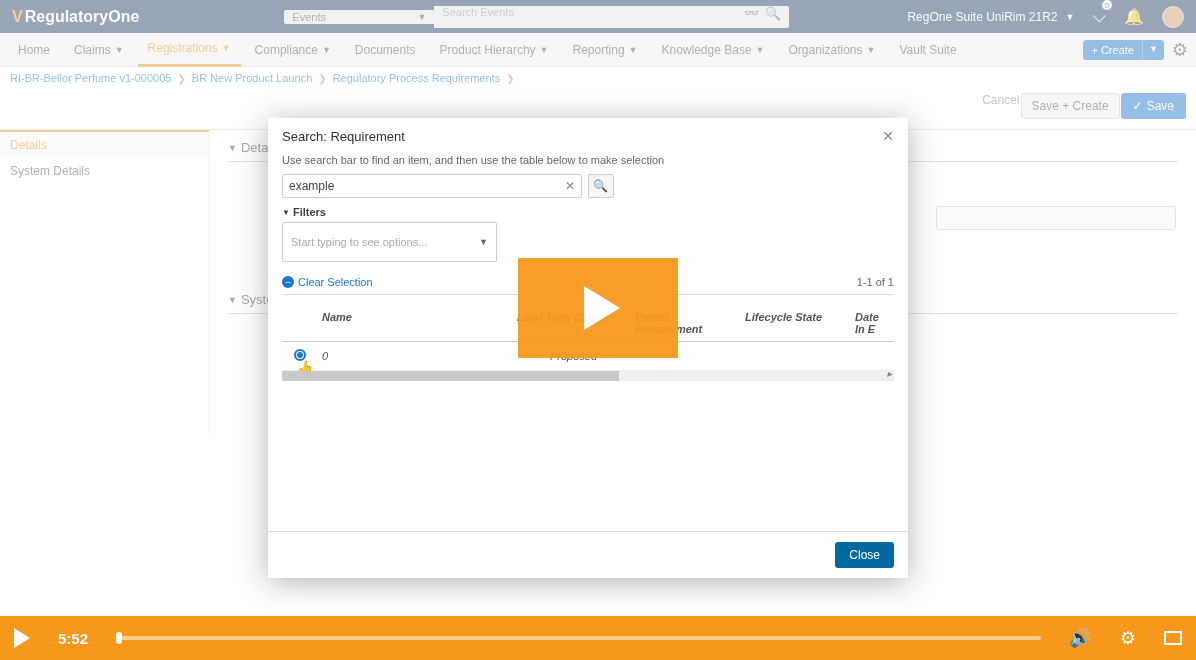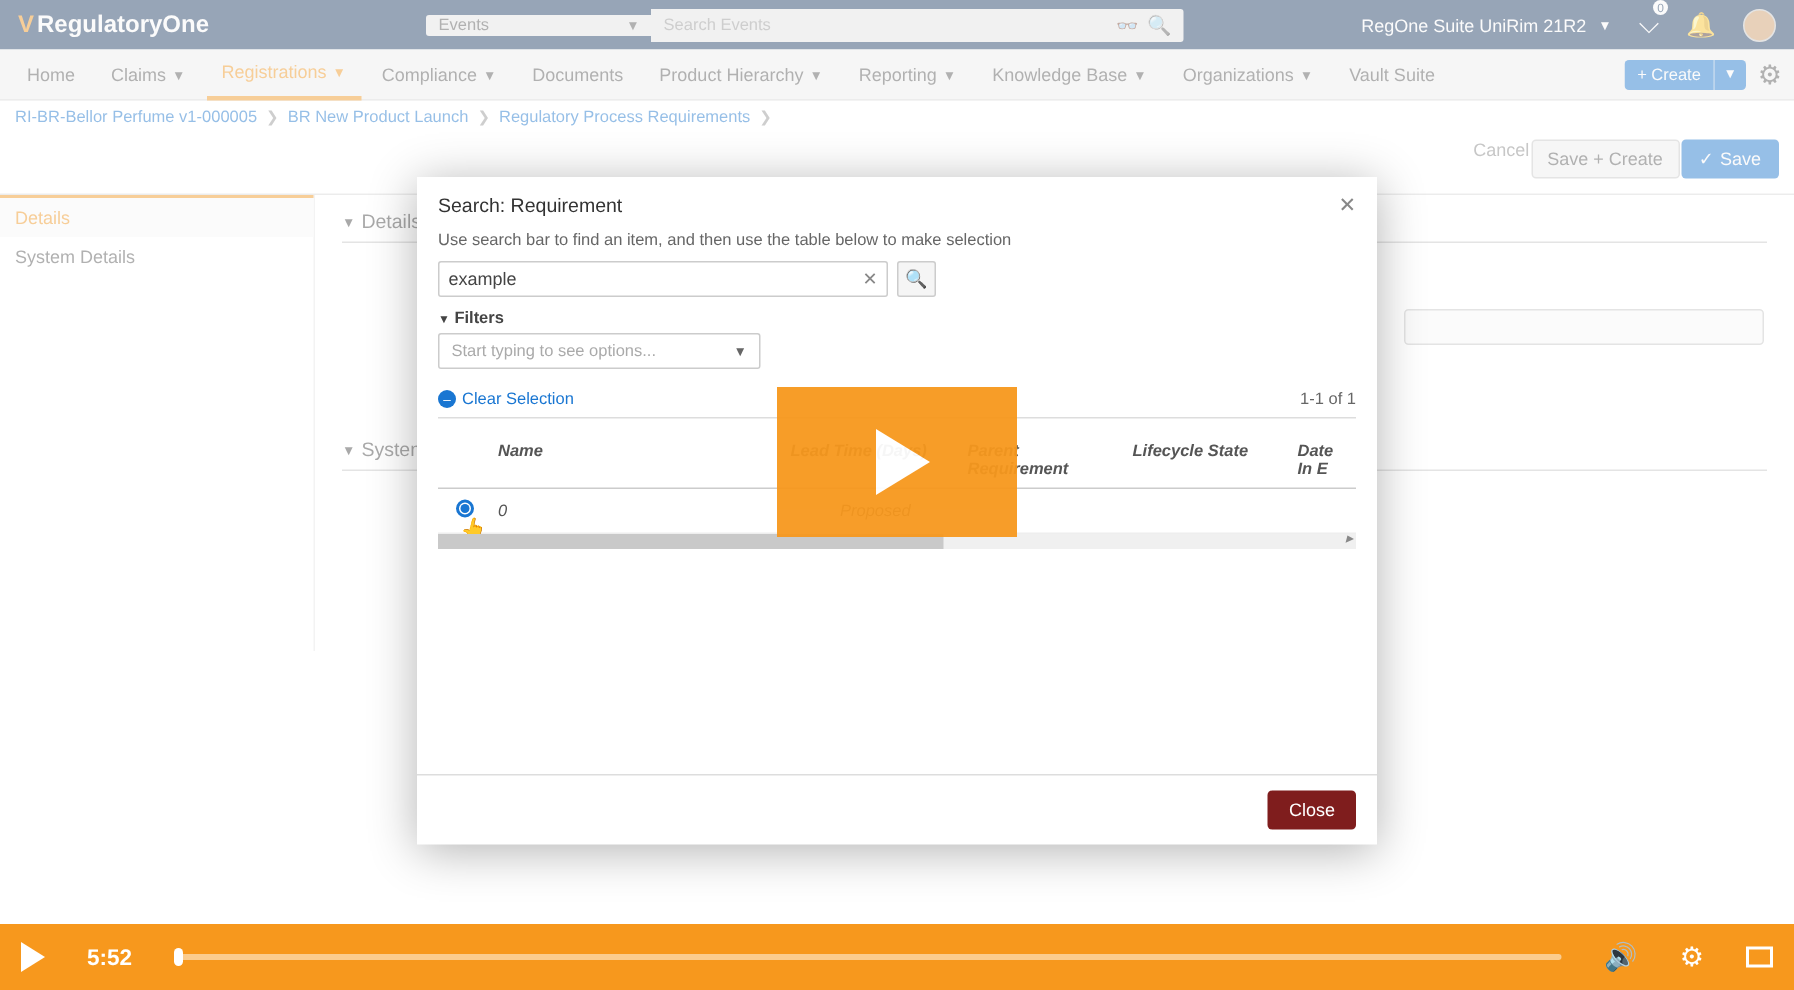--- a/index.html
+++ b/index.html
@@ -4,21 +4,21 @@
 <style>
 * { margin: 0; padding: 0; box-sizing: border-box; font-family: Arial, sans-serif; }
 body { background: #fff; width: 1196px; height: 660px; overflow: hidden; position: relative; }
 
 
 .top-header { background: #1b3a63; height: 33px; display: flex; align-items: center; padding: 0 12px; color: #fff; }
 .logo { display: flex; align-items: center; font-size: 16px; font-weight: bold; }
 .logo-v { color: #f7981d; font-weight: bold; margin-right: 2px; }
 .header-center { display: flex; margin-left: 145px; align-items: center; }
 .select-box { background: #e8e8e8; width: 150px; height: 14px; display: flex; align-items: center; justify-content: space-between; padding: 0 8px; font-size: 11px; color: #555; border-radius: 2px 0 0 2px; }
-.search-box { background: #e8e8e8; width: 355px; height: 22px; display: flex; align-items: center; padding: 0 8px; font-size: 11px; color: #888; border-radius: 0 2px 2px 0; position: relative; }
+.search-box { background: #e8e8e8; width: 355px; height: 22px; display: flex; align-items: flex-start; padding: 0 8px; font-size: 11px; color: #888; border-radius: 0 2px 2px 0; position: relative; }
 .search-box .binoc { position: absolute; right: 30px; font-size: 12px; color: #555; }
 .search-box .srch { position: absolute; right: 8px; color: #f7981d; font-size: 13px; }
 .header-right { margin-left: auto; display: flex; align-items: center; gap: 18px; font-size: 12px; }
 .suite-label { display: flex; align-items: center; gap: 4px; }
 .cart-icon { position: relative; }
 .cart-badge { position: absolute; top: -6px; right: -6px; background: #fff; color: #1b3a63; font-size: 8px; border-radius: 50%; width: 10px; height: 10px; display: flex; align-items: center; justify-content: center; }
 .avatar { width: 22px; height: 22px; border-radius: 50%; background: #d4a06a; border: 1px solid #ccc; }
 
 
 .nav-bar { background: #f5f5f5; height: 34px; display: flex; align-items: center; padding: 0 8px; border-bottom: 1px solid #ddd; gap: 4px; }
@@ -50,31 +50,31 @@
 .main-panel { flex: 1; padding: 0 18px; }
 .section-head { font-size: 13px; color: #444; padding: 6px 0; border-bottom: 1px solid #ccc; display: flex; align-items: center; gap: 4px; margin-top: 4px; }
 .section-head .tri { font-size: 9px; }
 .section-body { height: 120px; }
 .faux-input { background: #fff; border: 1px solid #ccc; height: 24px; width: 240px; border-radius: 3px; position: absolute; right: 20px; top: 206px; }
 
 
 .overlay { position: absolute; inset: 0; background: rgba(255,255,255,0.55); }
 
 
-.modal { position: absolute; top: 118px; left: 278px; width: 640px; background: #fff; box-shadow: 0 4px 30px rgba(0,0,0,0.3); font-size: 12px; }
+.modal { position: absolute; top: 118px; left: 268px; width: 640px; background: #fff; box-shadow: 0 4px 30px rgba(0,0,0,0.3); font-size: 12px; }
 .modal-head { padding: 10px 14px; display: flex; justify-content: space-between; align-items: center; font-size: 13px; color: #333; }
 .modal-head .x { color: #888; cursor: pointer; font-size: 14px; }
 .modal-body { padding: 0 14px 10px; }
 .modal-desc { font-size: 11px; color: #666; margin-bottom: 8px; }
 .modal-search-row { display: flex; gap: 6px; margin-bottom: 8px; }
 .modal-search { flex: 0 0 300px; border: 1px solid #ccc; height: 24px; border-radius: 2px; display: flex; align-items: center; padding: 0 6px; font-size: 12px; color: #444; position: relative; }
 .modal-search .clr { position: absolute; right: 6px; color: #888; cursor: pointer; }
 .modal-search-btn { width: 26px; height: 24px; border: 1px solid #ccc; border-radius: 2px; background: #f5f5f5; display: flex; align-items: center; justify-content: center; color: #666; font-size: 12px; }
 .filters-label { font-size: 11px; font-weight: bold; color: #444; display: flex; align-items: center; gap: 3px; margin-bottom: 4px; }
-.filter-input { border: 1px solid #ccc; height: 24px; width: 215px; border-radius: 2px; display: flex; align-items: center; justify-content: space-between; padding: 0 8px; color: #aaa; font-size: 11px; margin-bottom: 10px; }
+.filter-input { border: 1px solid #ccc; height: 40px; width: 215px; border-radius: 2px; display: flex; align-items: center; justify-content: space-between; padding: 0 8px; color: #aaa; font-size: 11px; margin-bottom: 10px; }
 .clear-row { display: flex; justify-content: space-between; align-items: center; padding: 4px 0 6px; border-bottom: 1px solid #ddd; margin-bottom: 0; }
 .clear-sel { color: #1976d2; font-size: 11px; display: flex; align-items: center; gap: 4px; cursor: pointer; }
 .clear-sel .minus { width: 12px; height: 12px; border-radius: 50%; background: #1976d2; color: #fff; display: flex; align-items: center; justify-content: center; font-size: 9px; }
 .paging { font-size: 11px; color: #666; }
 
 .modal-table { width: 100%; margin-top: 10px; font-style: italic; }
 .table-head { display: flex; font-size: 11px; font-weight: bold; color: #555; border-bottom: 1px solid #ccc; }
 .th { padding: 6px 4px; }
 .th-radio { width: 36px; }
 .th-name { width: 195px; }
@@ -85,21 +85,21 @@
 .table-row { display: flex; font-size: 11px; color: #555; align-items: center; border-bottom: 1px solid #eee; position: relative; }
 .td { padding: 7px 4px; }
 .radio-sel { width: 12px; height: 12px; border: 2px solid #1976d2; border-radius: 50%; display: inline-block; position: relative; }
 .radio-sel::after { content: ''; position: absolute; top: 1px; left: 1px; width: 6px; height: 6px; background: #1976d2; border-radius: 50%; }
 .cursor-hand { position: absolute; left: 14px; top: 18px; font-size: 14px; color: #000; pointer-events: none; }
 .hscroll { height: 10px; background: #f0f0f0; position: relative; }
 .hscroll::before { content: ''; position: absolute; left: 0; width: 55%; height: 100%; background: #c9c9c9; }
 .hscroll::after { content: '▸'; position: absolute; right: 2px; top: -3px; font-size: 10px; color: #888; }
 .modal-spacer { height: 140px; }
 .modal-footer { border-top: 1px solid #ddd; padding: 10px 14px; display: flex; justify-content: flex-end; }
-.btn-close { background: #7f1d1d; color: #fff; border: none; padding: 6px 14px; border-radius: 3px; font-size: 12px; }
+.btn-close { background: #0369a1; color: #fff; border: none; padding: 6px 14px; border-radius: 3px; font-size: 12px; }
 
 
 .play-overlay { position: absolute; top: 258px; left: 518px; width: 160px; height: 100px; background: #f7981d; display: flex; align-items: center; justify-content: center; opacity: 0.95; cursor: pointer; }
 .play-tri { width: 0; height: 0; border-left: 36px solid #fff; border-top: 22px solid transparent; border-bottom: 22px solid transparent; margin-left: 8px; }
 
 
 .video-bar { position: absolute; bottom: 0; left: 0; right: 0; height: 44px; background: #f7981d; display: flex; align-items: center; padding: 0 14px; color: #fff; gap: 28px; }
 .vb-play { width: 0; height: 0; border-left: 16px solid #fff; border-top: 10px solid transparent; border-bottom: 10px solid transparent; cursor: pointer; }
 .vb-time { font-size: 15px; font-weight: bold; }
 .vb-progress { flex: 1; height: 4px; background: rgba(255,255,255,0.5); position: relative; border-radius: 2px; }

